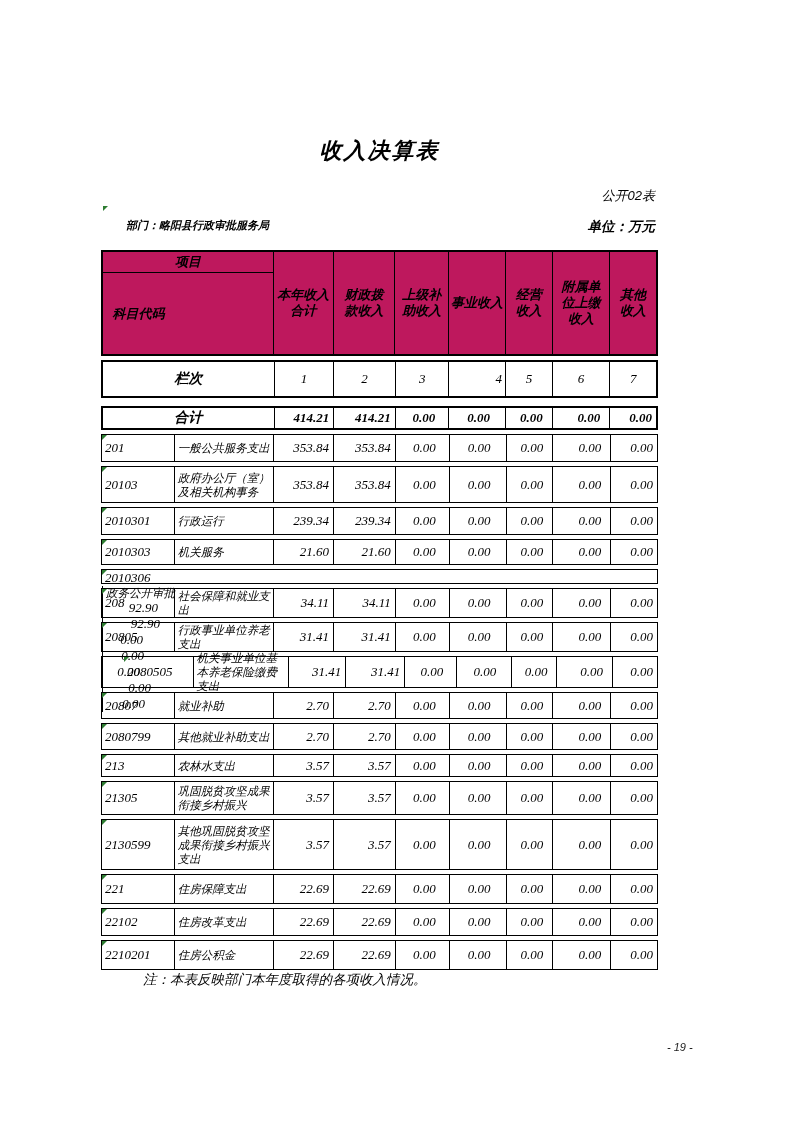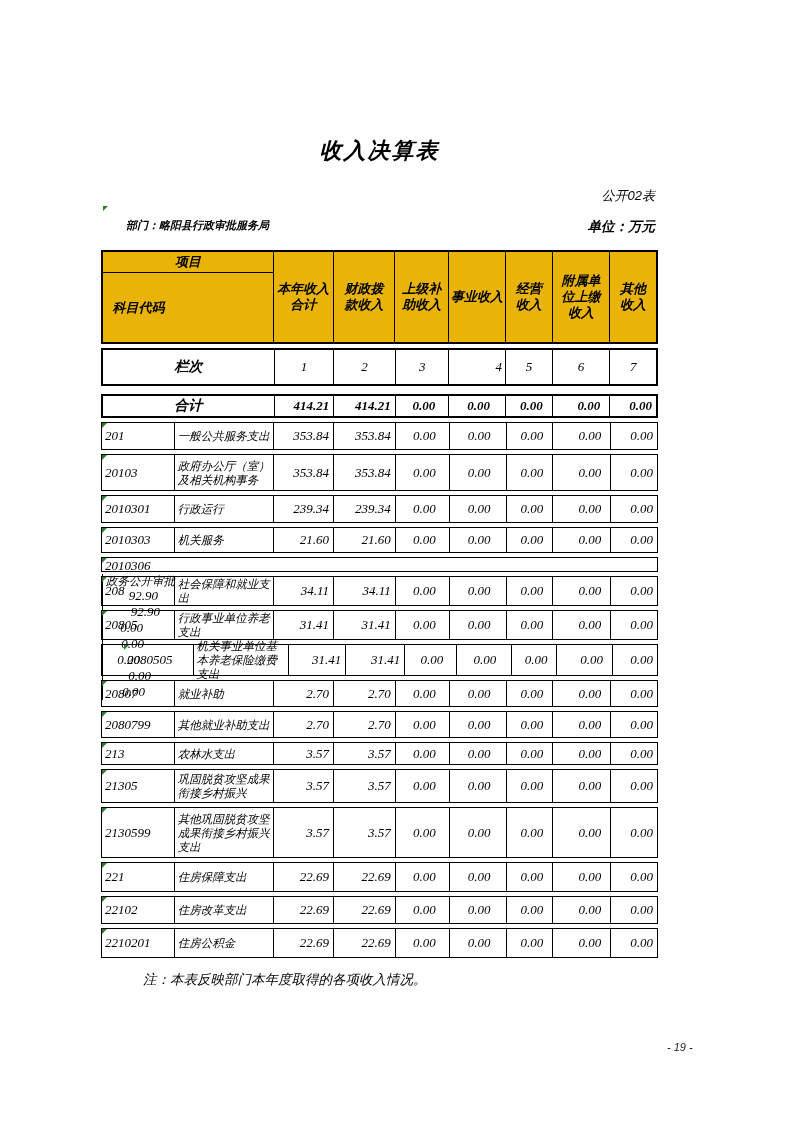--- a/index.html
+++ b/index.html
@@ -20,21 +20,21 @@
 
   .gtri{
     position:absolute;top:0;left:0;width:0;height:0;
     border-top:5px solid #2e7d32;border-right:5px solid transparent;
   }
   .stray{top:206px;left:103px;}
 
   .table{position:absolute;left:101px;top:250px;width:557px;}
 
   
-  .hrow{display:flex;width:557px;height:94px;border:2px solid #000;background:#eab308;}
+  .hrow{display:flex;width:557px;height:106px;border:2px solid #000;background:#be185d;}
   .hgroup{width:170px;display:flex;flex-direction:column;flex-shrink:0;}
   .hproject{
     height:21px;border-bottom:1px solid #000;display:flex;align-items:center;
     justify-content:center;font-size:13px;font-weight:bold;
   }
   .hsub{flex:1;display:flex;}
   .hcode{width:71px;display:flex;align-items:center;justify-content:center;font-size:13px;font-weight:bold;}
   .hname{flex:1;border-left:1px solid #000;display:flex;align-items:center;justify-content:center;font-size:13px;font-weight:bold;}
   .hcol{
     border-left:1px solid #000;display:flex;align-items:center;justify-content:center;

